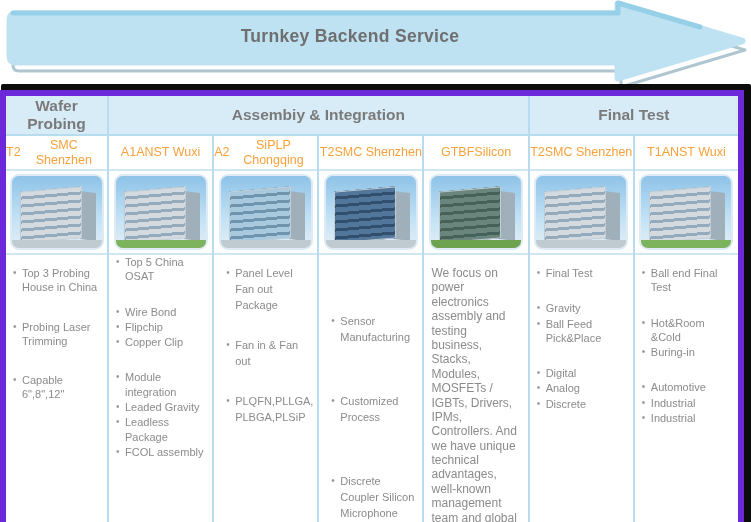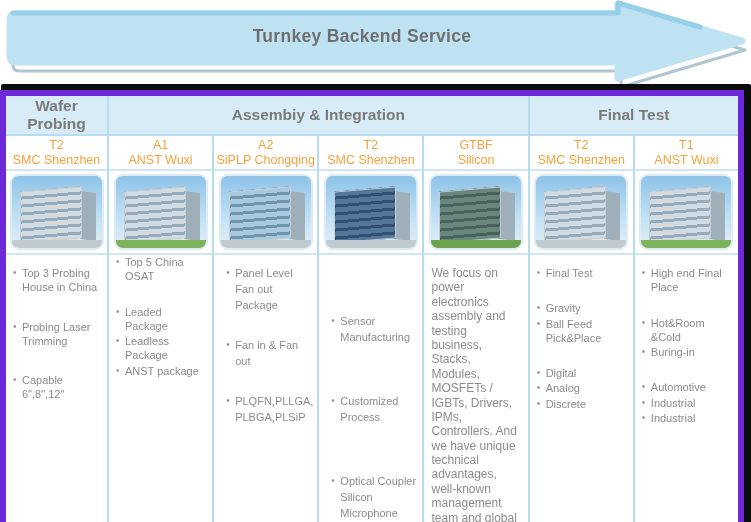--- a/index.html
+++ b/index.html
@@ -5,21 +5,21 @@
   html,body{margin:0;padding:0;}
   body{
     width:751px;height:522px;overflow:hidden;background:#ffffff;
     font-family:"Liberation Sans", sans-serif;
     -webkit-font-smoothing:antialiased;
   }
   
   .banner{position:relative;width:751px;height:88px;}
   .banner svg{position:absolute;left:0;top:0;}
   .banner-title{
-    position:absolute;left:12px;top:26px;width:700px;text-align:center;
+    position:absolute;left:0;top:26px;width:700px;text-align:center;
     font-size:17.5px;font-weight:bold;color:#6f6f6f;letter-spacing:.3px;
   }
   
   .panel{position:relative;width:744px;margin:2px 7px 0 0;}
   .panel::before{
     content:"";position:absolute;top:-6px;left:1px;right:-7px;bottom:-9px;
     background:#0c0c0c;border-radius:2px;z-index:0;
   }
   .tbl{
     position:relative;z-index:1;background:#ffffff;
@@ -34,21 +34,21 @@
   .gh-cell + .gh-cell{border-left:2px solid #b7dcee;}
   .gh-label{
     font-weight:bold;color:#7a7a7a;font-size:15.5px;line-height:1.15;
     text-align:center;white-space:pre-line;
   }
   
   .col{display:flex;flex-direction:column;min-width:0;}
   .col + .col{border-left:2px solid #b7dcee;}
   .site-cell{
     height:33px;border-bottom:2px solid #cfe7f4;
-    display:flex;flex-direction:column;align-items:center;justify-content:center;
+    display:flex;flex-direction:row;align-items:center;justify-content:center;
     color:#f7a23b;font-size:12.5px;line-height:1.15;text-align:center;
   }
   .photo-cell{
     height:82px;border-bottom:2px solid #cfe7f4;
     display:flex;align-items:center;justify-content:center;
   }
   .photo{
     position:relative;width:90px;height:72px;border-radius:9px;overflow:hidden;
     border:2px solid #dcebf4;background:#bcd9ee;
   }
@@ -170,36 +170,56 @@
       </div>
     </div>
     <div class="content-cell">
   <ul class="group">
   <li class="item">
     <span class="dot"></span>
     <span class="item-text">Top 5 China OSAT</span>
   </li>
 </ul>
 
-
-  <ul class="group">
-
-  <li class="item">
-    <span class="dot"></span>
-    <span class="item-text">Leaded Package</span>
+  <ul class="group">
+  <li class="item">
+    <span class="dot"></span>
+    <span class="item-text">Wire Bond</span>
+  </li>
+
+  <li class="item">
+    <span class="dot"></span>
+    <span class="item-text">Flipchip</span>
+  </li>
+
+  <li class="item">
+    <span class="dot"></span>
+    <span class="item-text">Copper Clip</span>
+  </li>
+</ul>
+
+  <ul class="group">
+  <li class="item">
+    <span class="dot"></span>
+    <span class="item-text">Module integration</span>
+  </li>
+
+  <li class="item">
+    <span class="dot"></span>
+    <span class="item-text">Leaded Gravity</span>
   </li>
 
   <li class="item">
     <span class="dot"></span>
     <span class="item-text">Leadless Package</span>
   </li>
 
   <li class="item">
     <span class="dot"></span>
-    <span class="item-text">ANST package</span>
+    <span class="item-text">FCOL assembly</span>
   </li>
 </ul>
 </div>
   </div>
 
   <div class="col">
     <div class="site-cell">
       <div class="site-code">A2</div>
       <div class="site-name">SiPLP Chongqing</div>
     </div>
@@ -259,21 +279,21 @@
   <ul class="group">
   <li class="item">
     <span class="dot"></span>
     <span class="item-text">Customized Process</span>
   </li>
 </ul>
 
   <ul class="group">
   <li class="item">
     <span class="dot"></span>
-    <span class="item-text">Optical Coupler Silicon Microphone</span>
+    <span class="item-text">Discrete Coupler Silicon Microphone</span>
   </li>
 </ul>
 </div>
   </div>
 
   <div class="col">
     <div class="site-cell">
       <div class="site-code">GTBF</div>
       <div class="site-name">Silicon</div>
     </div>
@@ -352,21 +372,21 @@
         <div class="p-sky"></div>
         <div class="p-bldg-side"></div>
         <div class="p-bldg"></div>
         <div class="p-ground"></div>
       </div>
     </div>
     <div class="content-cell">
   <ul class="group">
   <li class="item">
     <span class="dot"></span>
-    <span class="item-text">High end Final Place</span>
+    <span class="item-text">Ball end Final Test</span>
   </li>
 </ul>
 
   <ul class="group">
   <li class="item">
     <span class="dot"></span>
     <span class="item-text">Hot&amp;Room &amp;Cold</span>
   </li>
 
   <li class="item">

